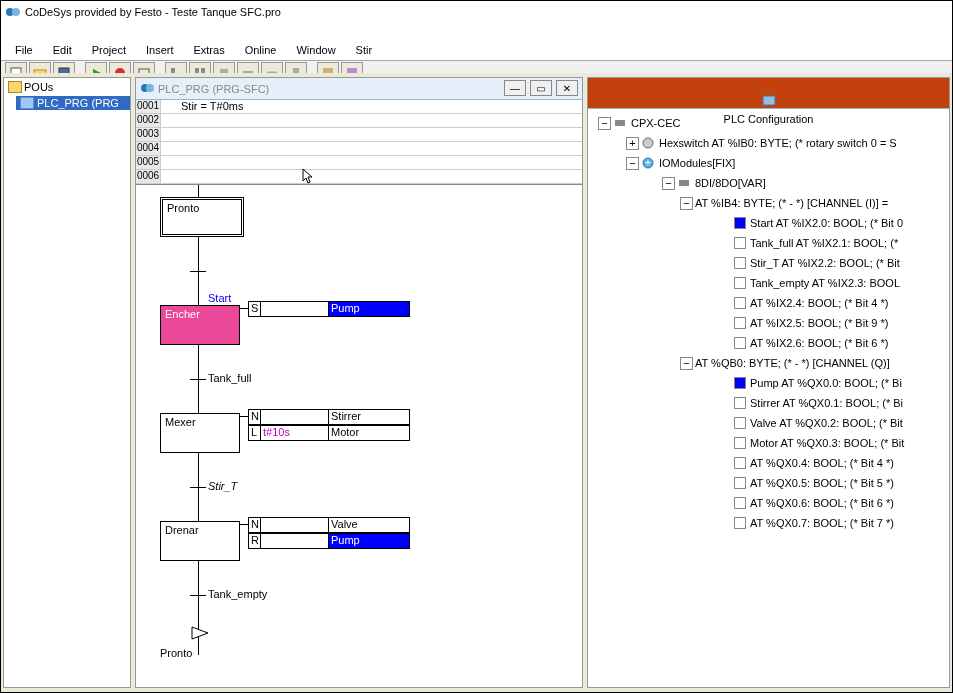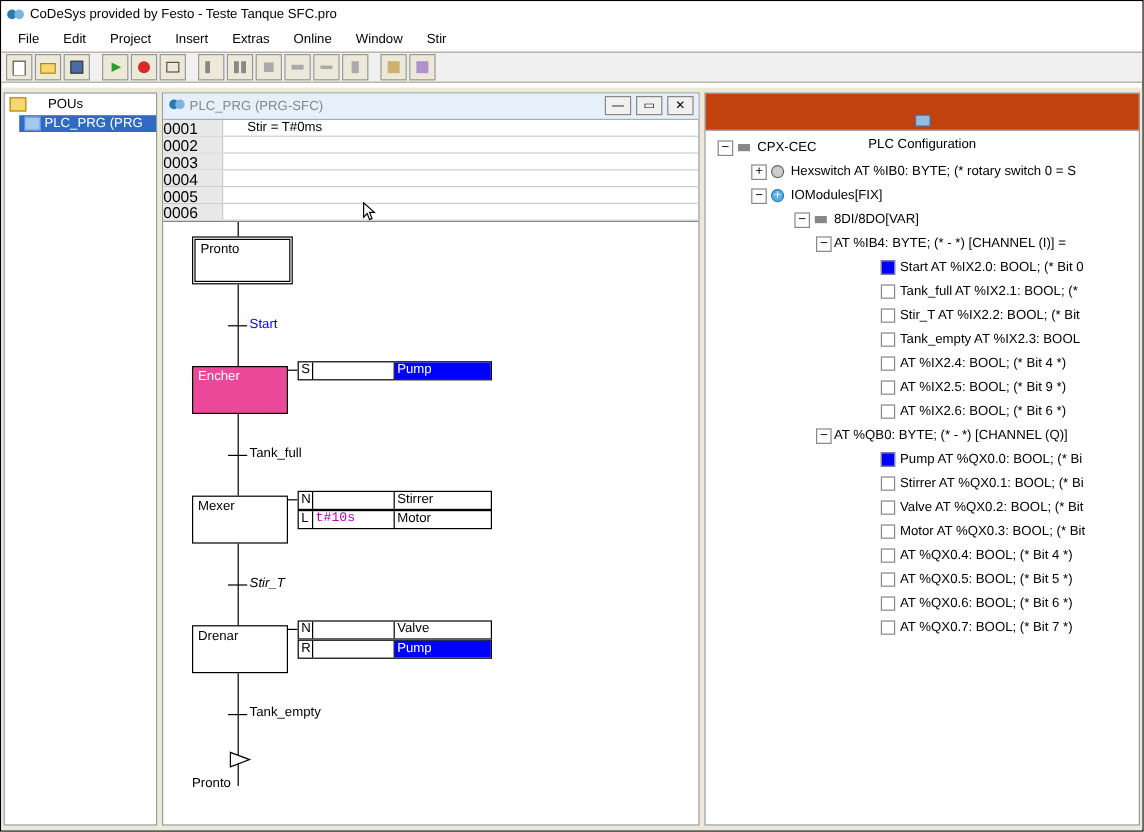--- a/index.html
+++ b/index.html
@@ -1,64 +1,64 @@
 <!DOCTYPE html>
 <html><head>
 <meta charset="utf-8">
 <style>
 * { box-sizing: border-box; margin: 0; padding: 0; font-family: Tahoma, Arial, sans-serif; font-size: 11px; }
 body { background: #fff; width: 953px; height: 693px; overflow: hidden; border: 1px solid #000; position: relative; }
 .titlebar { height: 22px; background: #fff; display: flex; align-items: center; padding: 0 4px; }
 .titlebar .logo { width: 16px; height: 16px; margin-right: 4px; display: flex; align-items: center; justify-content: center; }
-.menubar { height: 20px; background: #fff; display: flex; align-items: center; padding: 0 4px; gap: 0; }
+.menubar { height: 20px; background: #fff; display: flex; align-items: center; padding: 0 4px; gap: 0; margin-top: 17px; }
 .menubar span { padding: 2px 10px; cursor: default; }
 .toolbar { height: 26px; background: #f0f0f0; border-top: 1px solid #aca899; border-bottom: 1px solid #aca899; display: flex; align-items: center; padding: 0 4px; gap: 2px; }
 .toolbar .btn { width: 22px; height: 22px; border: 1px solid #999; background: #ece9d8; display: flex; align-items: center; justify-content: center; cursor: pointer; }
 .toolbar .sep { width: 6px; height: 22px; }
 .mainarea { position: absolute; top: 72px; left: 0; right: 0; bottom: 0; display: flex; background: #ece9d8; }
 .pane { background: #fff; border: 1px solid #919b9c; margin: 4px 2px; position: relative; }
 .leftpane { width: 128px; flex-shrink: 0; }
 .midpane { width: 448px; flex-shrink: 0; }
 .rightpane { flex: 1; }
-.folder-row { display: flex; align-items: flex-end; padding: 3px 4px; gap: 18px; }
+.folder-row { display: flex; align-items: flex-end; padding: 3px 4px; gap: 2px; }
 .folder-ico { width: 14px; height: 12px; background: #f7d774; border: 1px solid #b8860b; }
 .prg-row { display: flex; align-items: center; padding: 1px 4px; gap: 3px; margin-left: 12px; background: #316ac5; color: #fff; }
 .prg-ico { width: 14px; height: 12px; background: #a0c8f0; border: 1px solid #5a8cd0; }
 .midheader { height: 22px; background: #e6f0fa; border-bottom: 1px solid #a0b0c0; display: flex; align-items: center; padding: 0 4px; gap: 4px; }
 .midheader .winbtns { position: absolute; right: 4px; top: 2px; display: flex; gap: 4px; }
 .winbtn { width: 22px; height: 16px; border: 1px solid #888; background: #f0f0f0; display: flex; align-items: center; justify-content: center; font-size: 10px; cursor: pointer; }
 .vartable { border-bottom: 1px solid #888; }
 .varrow { display: flex; border-bottom: 1px solid #ccc; height: 14px; }
-.varrow .rownum { width: 50px; background: #e8e8e8; border-right: 1px solid #ccc; text-align: left; font-size: 13px; }
+.varrow .rownum { width: 25px; background: #e8e8e8; border-right: 1px solid #ccc; text-align: center; font-size: 10px; }
 .varrow .rowval { padding-left: 20px; }
 .sfc-canvas { position: relative; height: 500px; overflow: hidden; }
 .sfc-step { position: absolute; border: 1px solid #000; background: #fff; padding: 2px 4px; min-height: 18px; display: flex; align-items: flex-start; }
 .sfc-step.double { border: 3px double #000; }
 .sfc-step.active { background: #ec4899; color: #fff; }
 .sfc-action { position: absolute; border: 1px solid #000; background: #fff; display: flex; height: 16px; }
 .sfc-action .q { border-right: 1px solid #000; width: 12px; text-align: left; padding-left: 2px; }
-.sfc-action .t { border-right: 1px solid #000; width: 68px; padding-left: 2px; font-family: Liberation Mono, monospace; }
+.sfc-action .t { border-right: 1px solid #000; width: 68px; padding-left: 2px; }
 .sfc-action .v { width: 80px; padding-left: 2px; }
 .sfc-action .v.active { background: #0000ff; color: #fff; }
 .sfc-trans { position: absolute; }
 .sfc-line { position: absolute; background: #000; }
 .sfc-vline { width: 1px; }
 .sfc-hline { height: 1px; }
 .righthead { height: 22px; background: #c2410c; border-bottom: 1px solid #a0b0c0; display: flex; align-items: center; padding: 15px 6px; gap: 4px; flex-direction: column; }
 .tree { padding: 4px 2px; }
 .tree-row { display: flex; align-items: center; height: 20px; white-space: nowrap; overflow: hidden; }
 .expander { width: 13px; height: 13px; border: 1px solid #888; display: flex; align-items: center; justify-content: center; font-size: 11px; line-height: 11px; margin-right: 2px; cursor: pointer; background:#fff; }
 .chk { width: 12px; height: 12px; border: 1px solid #888; margin-right: 4px; background:#fff;}
 .chk.on { background: #0000ff; }
 .node-ico { width: 14px; height: 14px; margin-right: 4px; display:flex; align-items:center; justify-content:center; }
 .ind { display: inline-block; }
 .w8 { width: 8px; } .w18 { width: 18px; } .w36 { width: 36px; } .w72 { width: 72px; } .w90 { width: 90px; } .w126 { width: 126px; }
 .blue-logo { color: #2a7ab0; font-weight: bold; }
 .magenta { color: #c000c0; }
-.bluetxt { color: #0000ee; }
+.bluetxt { color: #0000ee; margin-top: 28px; }
 .cursor-arrow { position:absolute; left:166px; top:90px; width:16px; height:16px; z-index:50; }
 </style>
 </head>
 <body>
 
 <div class="titlebar">
   <span class="logo blue-logo">
     <svg width="16" height="16">
         <circle cx="5" cy="8" r="4" fill="#2a7ab0"></circle>
         <circle cx="11" cy="8" r="4" fill="#7ab5e0"></circle>

